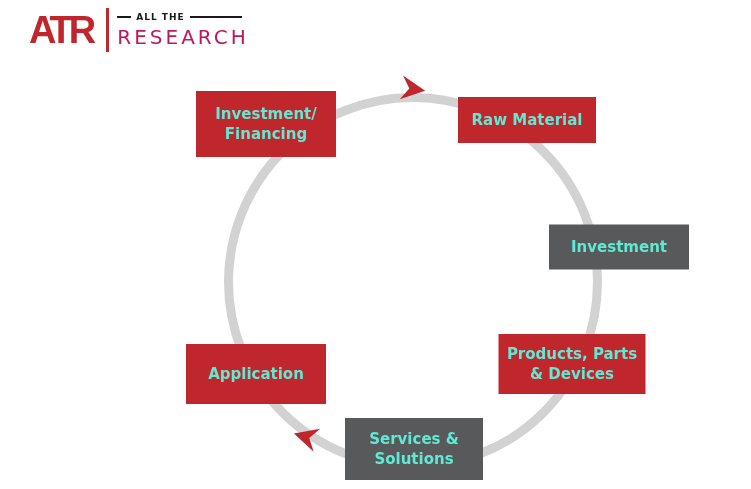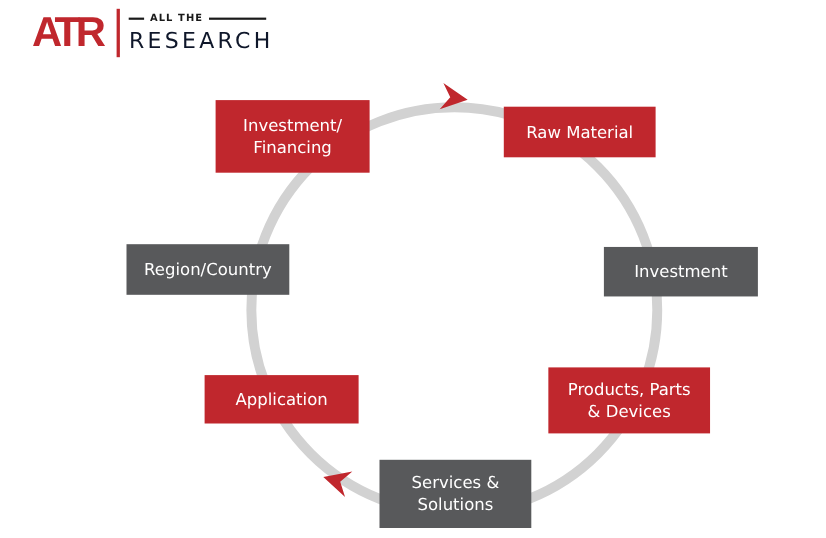--- a/index.html
+++ b/index.html
@@ -44,21 +44,21 @@
     color: #1a1a1a;
     font-size: 9px;
     font-weight: 700;
     letter-spacing: 1px;
   }
   .tag-line-seg { height: 0; border-top: 2px solid #1a1a1a; }
   .tag-line-seg.short { width: 14px; }
   .tag-line-seg.long { width: 52px; }
   .logo-name {
     margin-top: 3px;
-    color: #0f172a;
+    color: #be185d;
     font-size: 20px;
     letter-spacing: 3px;
     font-weight: 500;
   }
 
   
   .ring {
     position: absolute;
     left: 224px;
     top: 93px;
@@ -70,36 +70,37 @@
   }
 
   
   .node {
     position: absolute;
     transform: translate(-50%, -50%);
     display: flex;
     align-items: center;
     justify-content: center;
     text-align: center;
-    color: #ffffff;
+    color: #5eead4;
     font-size: 15px;
     line-height: 1.35;
     white-space: pre-line;
     box-sizing: border-box;
     padding: 6px 8px;
+    font-weight: bold;
   }
   .node-red  { background: #c0272d; }
   .node-gray { background: #58595b; }
 
   .n-investment { left: 266px; top: 124px; width: 140px; height: 66px; }
   .n-raw        { left: 527px; top: 120px; width: 138px; height: 46px; text-align: right; }
   .n-components { left: 619px; top: 247px; width: 140px; height: 45px; }
   .n-products   { left: 572px; top: 364px; width: 147px; height: 60px; }
   .n-services   { left: 414px; top: 449px; width: 138px; height: 62px; }
-  .n-application{ left: 256px; top: 363px; width: 140px; height: 44px; text-align: center; }
+  .n-application{ left: 256px; top: 374px; width: 140px; height: 60px; text-align: center; }
   .n-region     { left: 189px; top: 245px; width: 148px; height: 46px; }
 
   
   .arrow { position: absolute; }
   .arrow-top    { left: 398px; top: 76px;  transform: rotate(8deg); }
   .arrow-bottom { left: 291px; top: 420px; transform: rotate(196deg); }
 </style>
 </head>
 <body>
 
@@ -133,15 +134,14 @@
 
   <div class="node node-red n-investment">Investment/
 Financing</div>
   <div class="node node-red n-raw">Raw Material</div>
   <div class="node node-gray n-components">Investment</div>
   <div class="node node-red n-products">Products, Parts
 &amp; Devices</div>
   <div class="node node-gray n-services">Services &amp;
 Solutions</div>
   <div class="node node-red n-application">Application</div>
-  <div class="node node-gray n-region">Region/Country</div>
 
 </div>
 
 </body></html>

